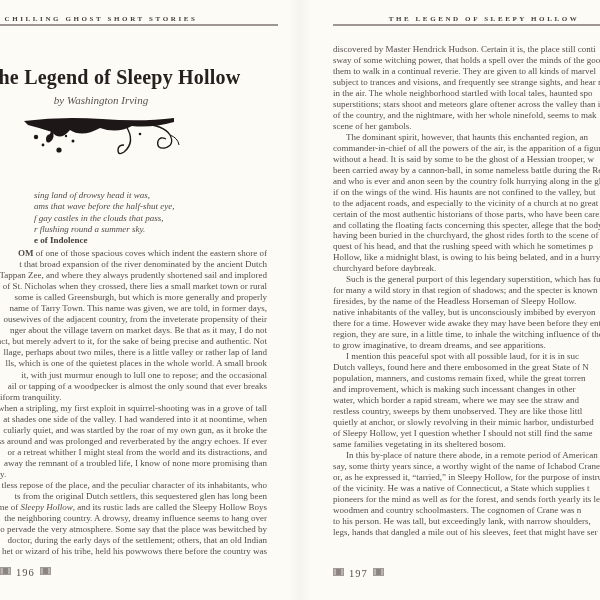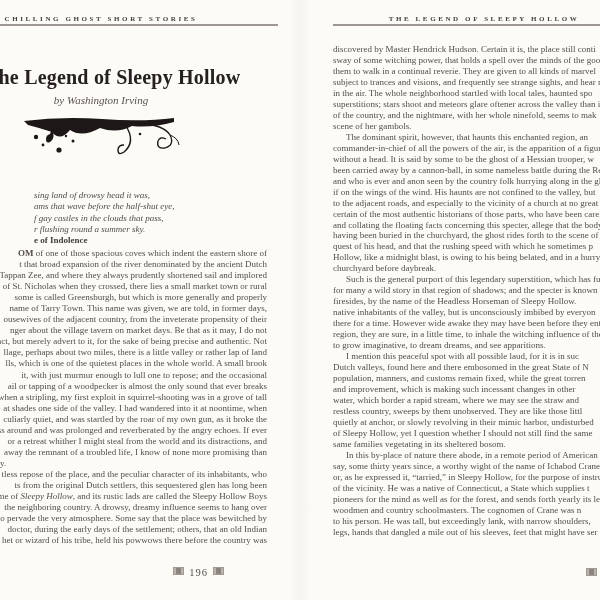--- a/index.html
+++ b/index.html
@@ -33,21 +33,21 @@
   #left-body .line{position:relative;height:11.05px;}
   #left-body .frag{position:absolute;top:0;white-space:nowrap;}
   #left-body .anchor-right{right:0;}
   #left-body .anchor-left{left:0;}
   #right-body .line{position:relative;height:10.98px;}
   #right-body .frag{display:inline-block;white-space:nowrap;}
   #right-body .indent{padding-left:13px;}
   .b{font-weight:bold;}
   .i{font-style:italic;}
   
-  .pagenum-row{text-align:right;font-size:10.5px;color:#574f50;letter-spacing:1px;}
+  .pagenum-row{text-align:left;font-size:10.5px;color:#574f50;letter-spacing:1px;}
   .pagenum-orn{
     display:inline-block;width:9px;height:6px;vertical-align:1px;
     background:linear-gradient(90deg,#aaa29d 0 2px,#6f6763 2px 7px,#aaa29d 7px 9px);
     border:0.5px solid #8b8380;opacity:0.8;
   }
   .pagenum-row .num{margin:0 5px;}
   .gutter{
     left:288px;top:0;width:24px;height:600px;
     background:linear-gradient(90deg,rgba(0,0,0,0),rgba(115,105,100,0.05),rgba(0,0,0,0));
   }
@@ -118,20 +118,23 @@
         <span class="frag anchor-right">llage, perhaps about two miles, there is a little valley or rather lap of land</span>
       </div>
       <div class="line">
         <span class="frag anchor-right">lls, which is one of the quietest places in the whole world. A small brook</span>
       </div>
       <div class="line">
         <span class="frag anchor-right">it, with just murmur enough to lull one to repose; and the occasional</span>
       </div>
       <div class="line">
         <span class="frag anchor-right">ail or tapping of a woodpecker is almost the only sound that ever breaks</span>
+      </div>
+      <div class="line">
+        <span class="frag anchor-left">iform tranquility.</span>
       </div>
       <div class="line">
         <span class="frag anchor-right">at, when a stripling, my first exploit in squirrel-shooting was in a grove of tall</span>
       </div>
       <div class="line">
         <span class="frag anchor-right">at shades one side of the valley. I had wandered into it at noontime, when</span>
       </div>
       <div class="line">
         <span class="frag anchor-right">culiarly quiet, and was startled by the roar of my own gun, as it broke the</span>
       </div>

